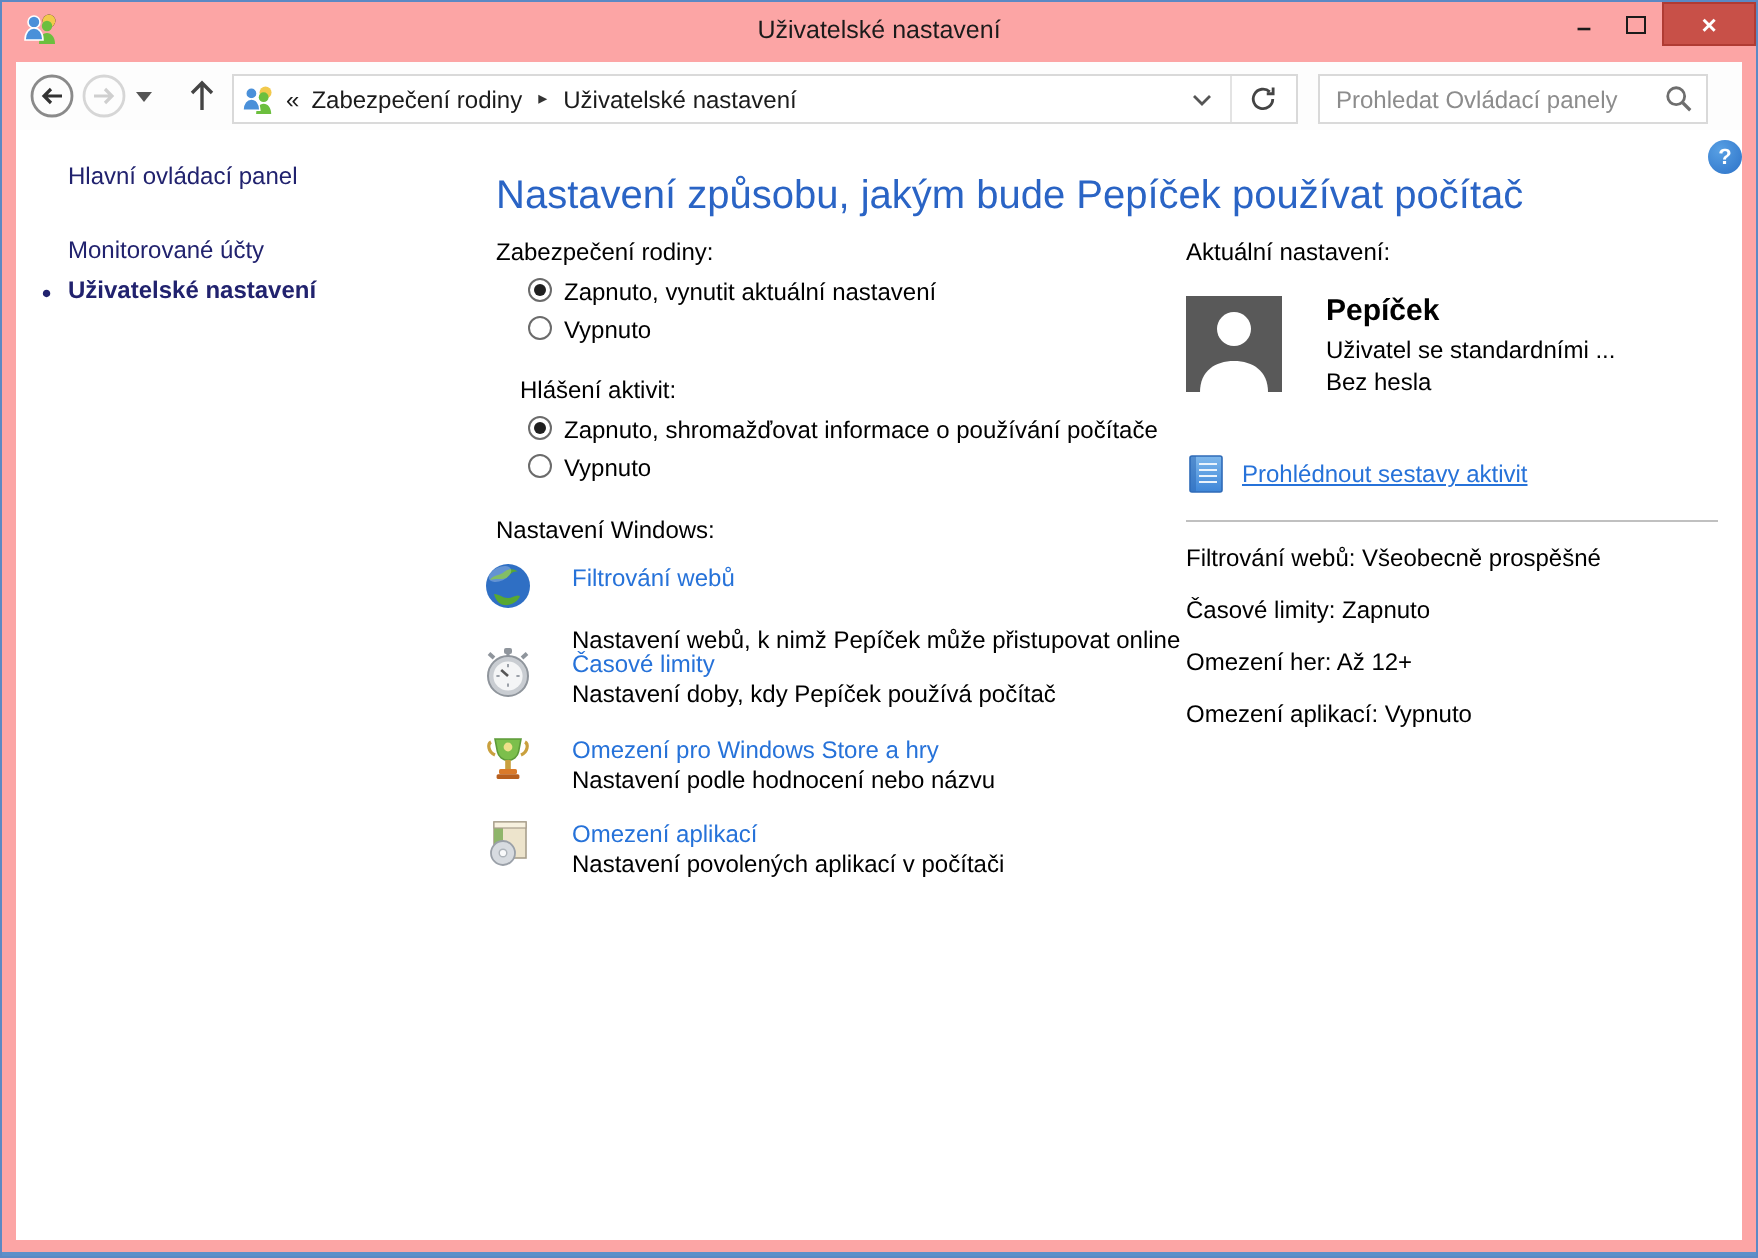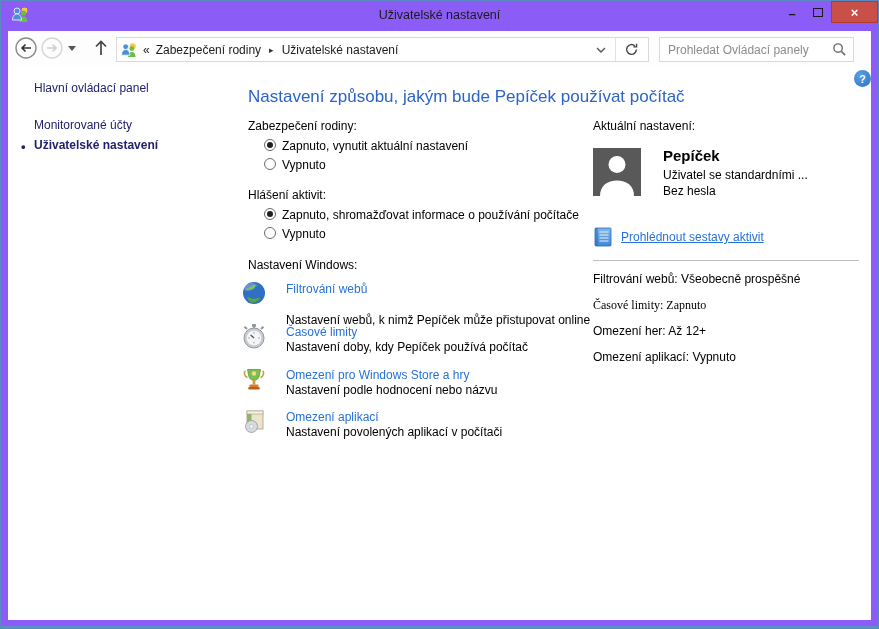--- a/index.html
+++ b/index.html
@@ -1,19 +1,19 @@
 <!DOCTYPE html>
 <html lang="cs"><head>
 <meta charset="utf-8">
 <style>
   html,body{margin:0;padding:0;background:#e9e9e9;}
   *{box-sizing:border-box;}
   .window{
     position:relative;width:879px;height:629px;
-    background:#8b5cf6;border:1px solid #5B89C4;
+    background:#fca5a5;border:1px solid #5B89C4;
     font-family:"Liberation Sans",sans-serif;font-size:12px;color:#000;
     overflow:hidden;
   }
   .window::after{content:'';position:absolute;left:0;right:0;bottom:0;height:2px;background:#5D8FC9;}
   
   .titlebar{position:absolute;top:0;left:0;right:0;height:30px;}
   .app-icon{position:absolute;left:11px;top:5px;width:17px;height:17px;}
   .win-title{position:absolute;left:0;right:0;top:7px;text-align:center;color:#1b1b1b;font-size:12.5px;}
   .controls{position:absolute;right:0;top:0;display:flex;height:22px;}
   .btn-min,.btn-max{width:26px;height:22px;display:flex;align-items:center;justify-content:center;color:#1b1b1b;}
@@ -36,21 +36,21 @@
   .searchbox input{flex:1;border:none;outline:none;font-family:"Liberation Sans",sans-serif;font-size:12px;color:#333;background:transparent;min-width:0;}
   .searchbox input::placeholder{color:#8C8C8C;opacity:1;}
   
   .content{position:absolute;top:34px;left:0;right:0;bottom:0;background:#fff;}
   .abs{position:absolute;white-space:nowrap;}
   
   .side-link{color:#21226E;cursor:pointer;}
   .side-active{color:#21226E;font-weight:bold;}
   .side-bullet{position:absolute;left:13px;top:74px;color:#21226E;font-size:13px;font-weight:bold;}
   
-  .page-heading{font-size:17px;color:#2A64C5;}
+  .page-heading{font-size:20px;color:#2A64C5;}
   .grp-label{color:#000;}
   .radio{position:absolute;width:12px;height:12px;border:1px solid #6B6B6B;border-radius:50%;background:#fff;}
   .radio.sel::after{content:'';position:absolute;inset:2px;border-radius:50%;background:#1F1F1F;}
   .link{color:#2672D9;cursor:pointer;}
   .desc{color:#000;}
   
   .avatar{position:absolute;left:585px;top:83px;width:48px;height:48px;}
   .user-name{font-size:15px;}
   .report-icon{position:absolute;left:585px;top:162px;width:20px;height:20px;}
   .divider{position:absolute;left:585px;top:195px;width:266px;height:1px;background:#C0C0C0;}
@@ -160,21 +160,21 @@
       <div class="abs side-active" style="left:26px;top:73px;">Uživatelské nastavení</div>
 
       <div class="abs page-heading" style="left:240px;top:22px;">Nastavení způsobu, jakým bude Pepíček používat počítač</div>
 
       <div class="abs grp-label" style="left:240px;top:54px;">Zabezpečení rodiny:</div>
       <div class="radio sel" style="left:256px;top:74px;"></div>
       <div class="abs" style="left:274px;top:74px;">Zapnuto, vynutit aktuální nastavení</div>
       <div class="radio" style="left:256px;top:93px;"></div>
       <div class="abs" style="left:274px;top:93px;">Vypnuto</div>
 
-      <div class="abs grp-label" style="left:240px;top:123px;">Hlášení aktivit:</div>
+      <div class="abs grp-label" style="left:252px;top:123px;">Hlášení aktivit:</div>
       <div class="radio sel" style="left:256px;top:143px;"></div>
       <div class="abs" style="left:274px;top:143px;">Zapnuto, shromažďovat informace o používání počítače</div>
       <div class="radio" style="left:256px;top:162px;"></div>
       <div class="abs" style="left:274px;top:162px;">Vypnuto</div>
 
       <div class="abs grp-label" style="left:240px;top:193px;">Nastavení Windows:</div>
 
       <span class="abs" style="left:233px;top:215px;">
         <svg width="26" height="26" viewBox="0 0 26 26">
           <circle cx="13" cy="13" r="11" fill="#2F6FC4"></circle>
@@ -251,18 +251,18 @@
           <rect x="2" y="1" width="16" height="18" rx="1" fill="url(#bk)" stroke="#2F6BB8" stroke-width="0.8"></rect>
           <rect x="2" y="1" width="3" height="18" fill="#2F6BB8" opacity="0.55"></rect>
           <path d="M6.5 5h9 M6.5 8h9 M6.5 11h9 M6.5 14h9" stroke="#EAF3FC" stroke-width="1.1"></path>
         </svg>
       </span>
       <div class="abs link" style="left:613px;top:165px;text-decoration:underline;">Prohlédnout sestavy aktivit</div>
 
       <div class="divider"></div>
 
       <div class="abs" style="left:585px;top:207px;">Filtrování webů: Všeobecně prospěšné</div>
-      <div class="abs" style="left:585px;top:233px;font-family:Liberation Serif, serif;">Časové limity: Zapnuto</div>
+      <div class="abs" style="left:585px;top:233px;">Časové limity: Zapnuto</div>
       <div class="abs" style="left:585px;top:259px;">Omezení her: Až 12+</div>
       <div class="abs" style="left:585px;top:285px;">Omezení aplikací: Vypnuto</div>
     </div>
   </div>
 </div>
 
 </body></html>

